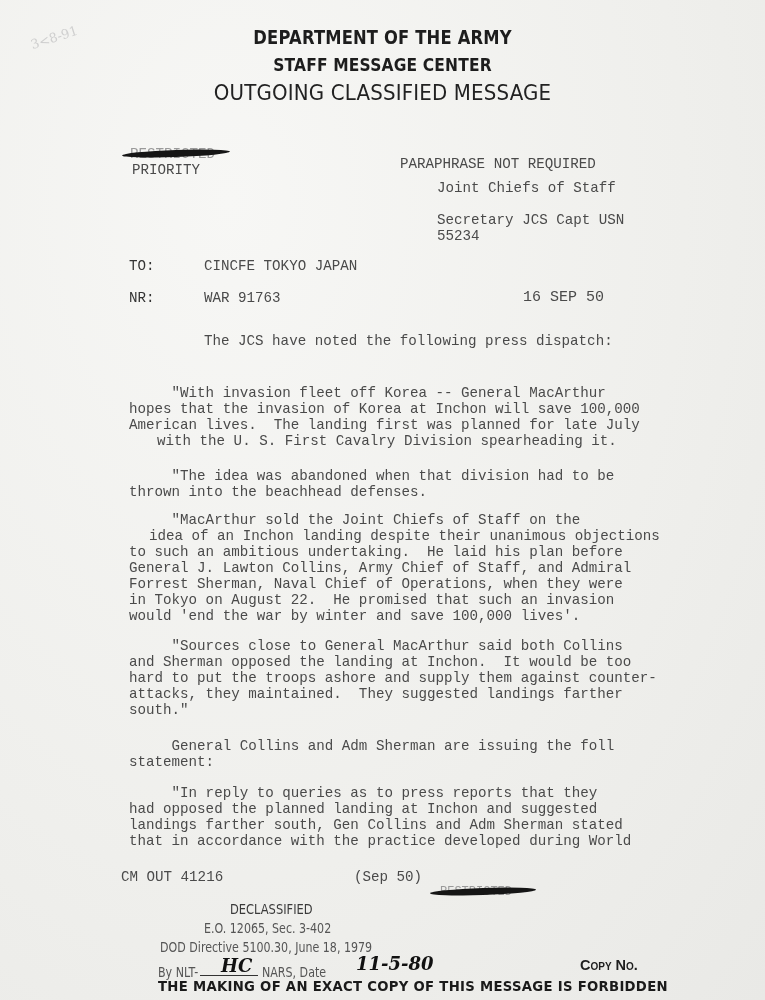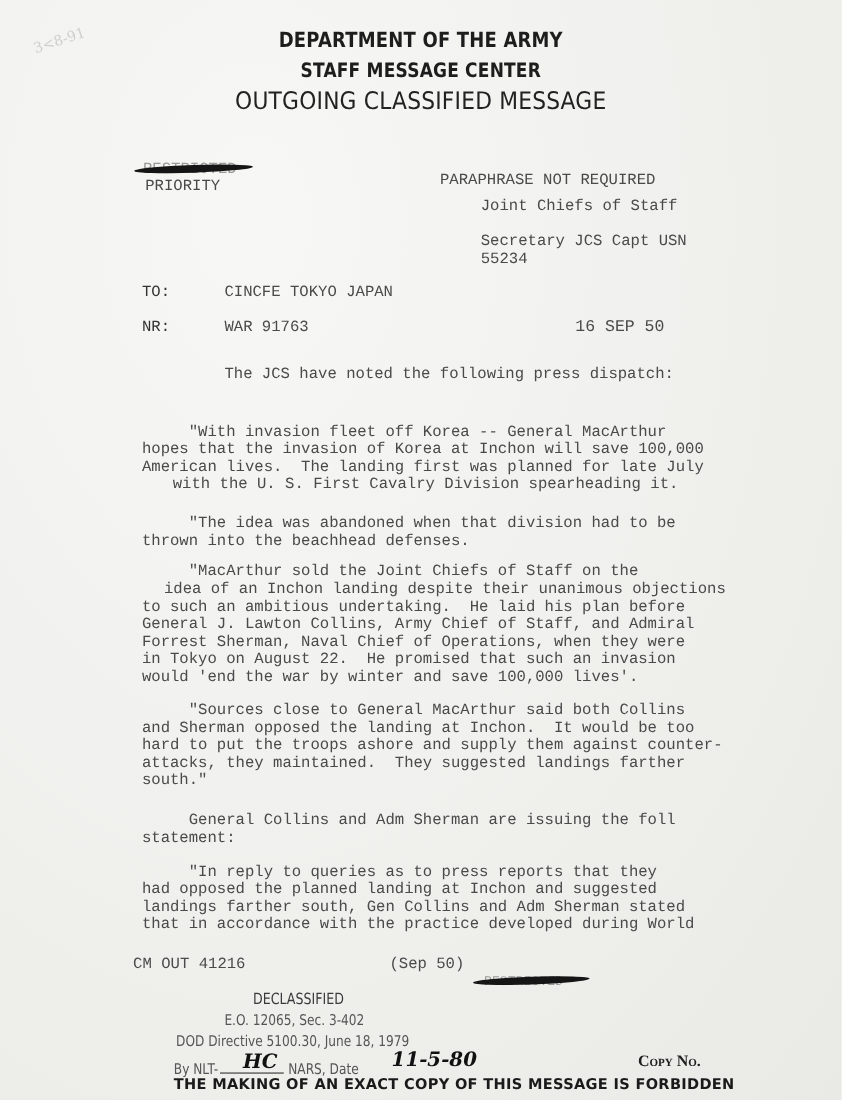--- a/index.html
+++ b/index.html
@@ -40,21 +40,21 @@
     position: absolute; font-family: "DejaVu Serif", serif; font-style: italic; font-weight: bold;
     color: #111; font-size: 18px; margin-left: 20px;
   }
   .footer-line {
     position: absolute; left: 158px; top: 978px;
     font-family: "DejaVu Sans", sans-serif; font-weight: bold; font-size: 13.5px; color: #1a1a1a;
     letter-spacing: 0.3px; transform: scaleX(0.98); transform-origin: left top;
   }
   .copyno {
     position: absolute; left: 580px; top: 957px;
-    font-family: Liberation Serif, serif; font-weight: bold; font-size: 14.5px; color: #1e1e1e;
+    font-family: Liberation Sans, sans-serif; font-weight: bold; font-size: 14.5px; color: #1e1e1e;
     font-variant: small-caps;
   }
   .pencil {
     position: absolute; left: 30px; top: 30px; font-family: "DejaVu Serif", serif;
     color: #cfcfcf; font-size: 13px; transform: rotate(-18deg);
   }
 </style>
 </head>
 <body>
 

